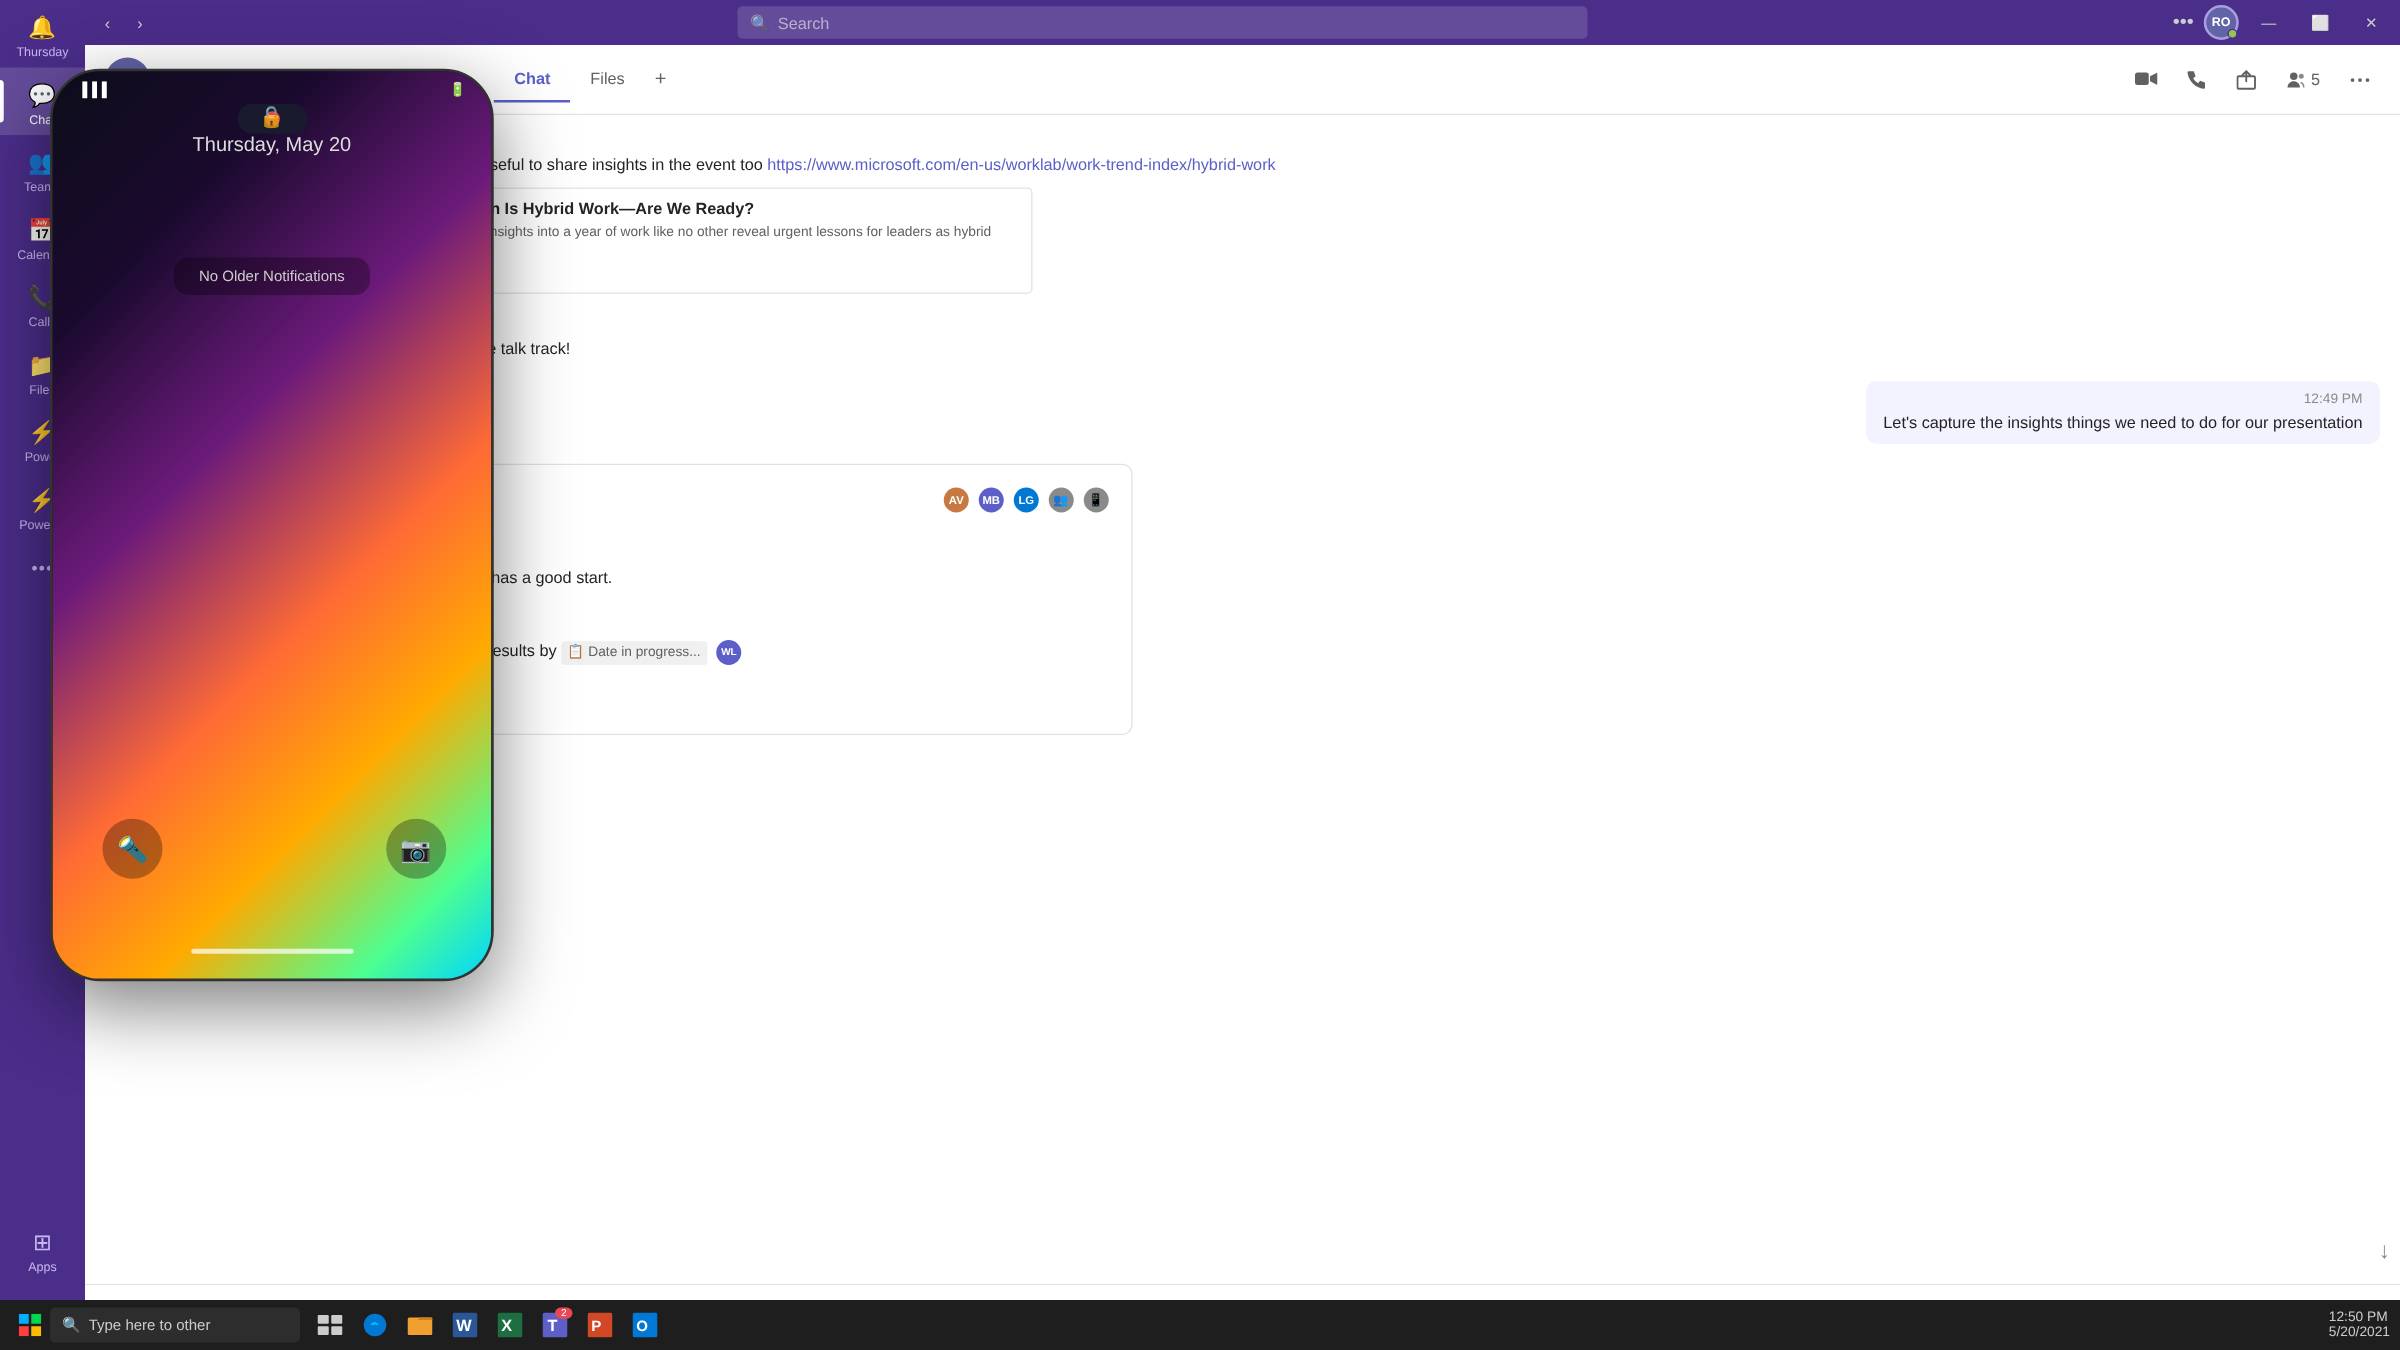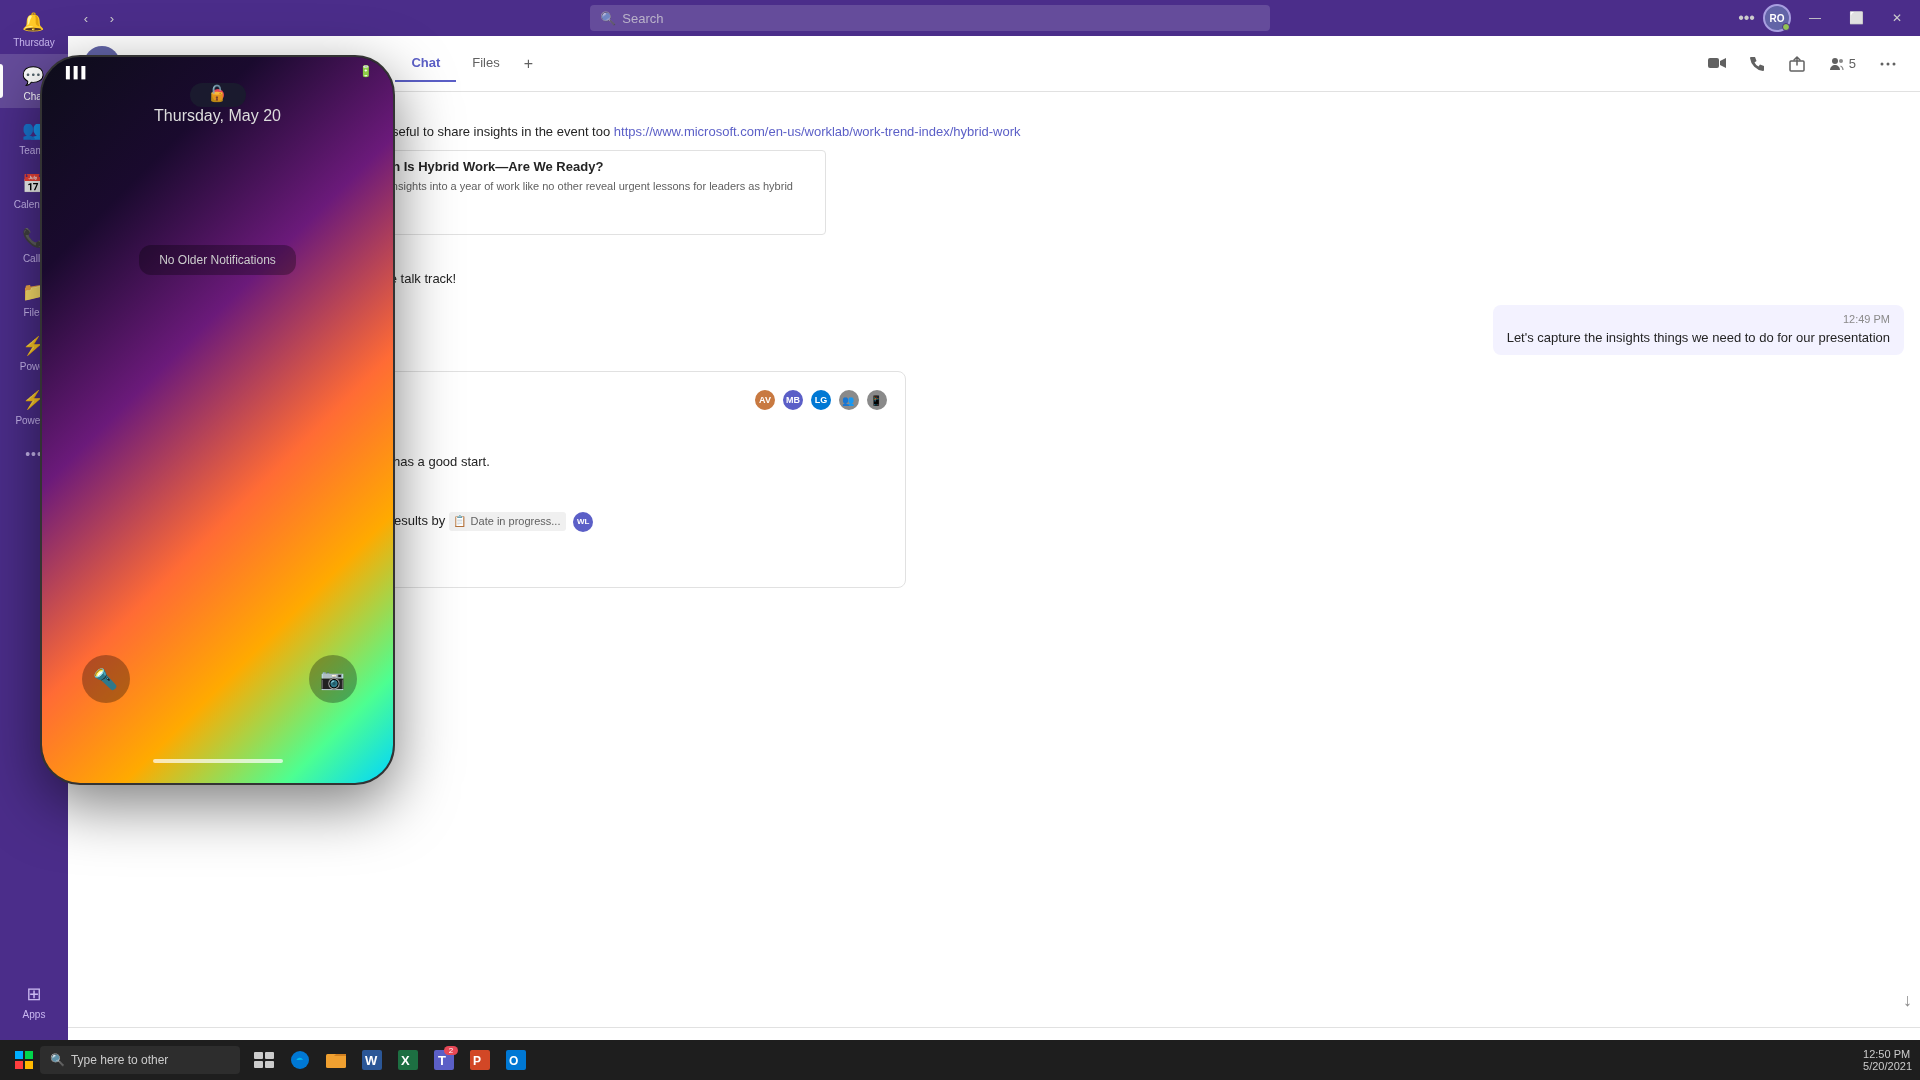--- a/index.html
+++ b/index.html
@@ -107,21 +107,21 @@
       gap: 4px;
     }
     .phone-record-dot {
       width: 12px; height: 12px;
       background: #e74856;
       border-radius: 50%;
     }
     .phone-notification {
       color: #ccc;
       font-size: 12px;
-      margin-top: 120px;
+      margin-top: 80px;
       background: rgba(0,0,0,0.3);
       padding: 8px 20px;
       border-radius: 12px;
     }
     .phone-bottom-icons {
       position: absolute;
       bottom: 80px; left: 40px;
       display: flex;
       justify-content: space-between;
       width: 275px;

